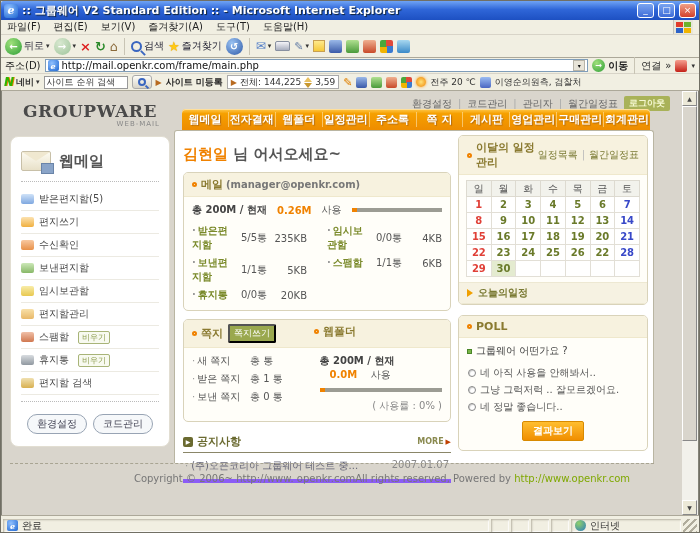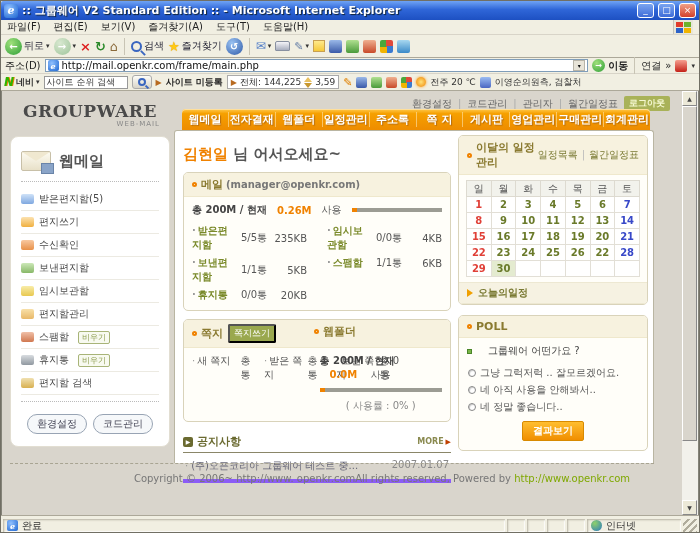--- a/index.html
+++ b/index.html
@@ -111,29 +111,29 @@
 .mcol{display:flex;flex-direction:column;gap:4px;flex:1}
 .mrow{display:flex;align-items:center}
 .mname{flex:1;color:#7A8A2A;font-weight:bold}
 .mname::before{content:"·";margin-right:2px;color:#999}
 .mcount{width:32px;text-align:right}
 .msize{width:40px;text-align:right}
 
 .ph2{position:absolute;left:130px;top:4px;display:flex;align-items:center}
 .membtn{background:#9AA84E;color:#fff;font-size:9px;padding:1px 4px;border-radius:2px;margin-left:5px;font-weight:normal}
 .memobody{display:flex;padding:6px 8px 8px;font-size:10px;color:#555}
-.memoL{width:47%;display:flex;flex-direction:row;gap:4px}
+.memoL{width:47%;display:flex;flex-direction:column;gap:4px}
 .krow{display:flex}
 .kname{width:58px}
 .kname::before{content:"·";margin-right:2px;color:#999}
 .memoR{flex:1;padding-left:10px}
 .wq{font-weight:bold;color:#444}
 .wbar{height:4px;background:#9C9C94;position:relative;margin:6px 0 7px}
 .wbar::before{content:"";position:absolute;left:0;top:0;width:5px;height:4px;background:#F08200}
-.wusage{color:#888;text-align:center}
+.wusage{color:#888;text-align:right}
 
 .notice{margin-top:12px}
 .nhead{display:flex;align-items:center;padding-bottom:3px;border-bottom:1px solid #8A8668}
 .nsq{width:10px;height:10px;background:#6A6A30;color:#fff;font-size:6px;display:flex;align-items:center;justify-content:center;border-radius:2px;margin-right:4px;flex:none}
 .ntitle{font-weight:bold;color:#6A6A30;flex:1}
 .nmore{font-size:8px;color:#8A8A50;font-weight:bold;display:flex;align-items:flex-end;gap:2px}
 .nmore .arr{color:#C04000;font-size:7px}
 .nitem{display:flex;padding:6px 2px;font-size:10px;color:#667;border-bottom:4px solid #8b5cf6}
 .nitxt{flex:1}
 .nitxt::before{content:"·";margin-right:3px;color:#999}
@@ -149,21 +149,21 @@
 .caltable td{border:1px solid #E2DFD6;height:16px;text-align:center;font-weight:bold;color:#6A7A2A;background:#fff}
 .caltable td:first-child{color:#E04038}
 .caltable td:last-child{color:#3848C8}
 .caltable td.today{background:#E4EBD0}
 .schedstrip{background:#F6F2E2;border-top:1px solid #EDE8D2;border-bottom:1px solid #EDE8D2;padding:3px 8px;color:#7A7A33;font-weight:bold;font-size:10px;display:flex;align-items:center;gap:5px}
 .spk{width:0;height:0;border-top:4px solid transparent;border-bottom:4px solid transparent;border-left:6px solid #F0A000;flex:none}
 .schedempty{padding:12px 8px 16px;color:#555;font-size:10px;background:#FFFEF9}
 
 .poll{margin-top:10px}
 .pollbody{padding:6px 8px 8px}
-.pq{display:flex;align-items:center;gap:16px;color:#444;font-size:10px;margin-bottom:8px}
+.pq{display:flex;align-items:center;gap:4px;color:#444;font-size:10px;margin-bottom:8px}
 .pqsq{width:5px;height:5px;background:#7AB648;border:1px solid #4A8628;flex:none}
 .popt{display:flex;align-items:center;gap:4px;color:#555;font-size:10px;margin:3px 0 3px 1px}
 .radio{width:8px;height:8px;border:1px solid #888;border-radius:50%;background:#fff;box-shadow:inset 1px 1px 1px #CCC;flex:none}
 .pollbtn{display:block;margin:7px auto 1px;background:linear-gradient(#FFBE30,#F08E00);color:#fff;font-weight:bold;font-size:10px;border:1px solid #D88A00;border-radius:2px;padding:2px 10px;font-family:inherit}
 
 .dashline{position:absolute;left:8px;top:372px;width:644px;border-top:1px dashed #A8A492}
 .pagefooter{position:absolute;left:100px;top:382px;width:560px;text-align:center;font-size:10px;color:#777}
 .flink2{color:#7FA800}
 
 
@@ -191,21 +191,21 @@
 .s8{background:linear-gradient(#F0E0B0,#D8B050)}
 .sbtn-empty{margin-left:4px;border:1px solid #A8B478;color:#8A9A4A;background:#F8FAF0;font-size:8px;padding:0 3px;border-radius:2px;font-family:inherit}
 .sfoot{display:flex;gap:6px;justify-content:center;margin-top:12px}
 .pill{border:1px solid #98A4B4;background:#F6F8FA;color:#445;font-size:10px;padding:2px 9px;border-radius:10px;font-family:inherit}
 
 
 .statusbar{position:absolute;left:0;top:514px;width:100%;height:19px;background:#F1EFE2;border-top:1px solid #ACA899;display:flex;align-items:stretch;padding:3px 2px 2px;gap:2px}
 .seg{box-shadow:inset 1px 1px 2px #B8B4A4,inset -1px -1px 1px #fff;display:flex;align-items:center;padding:0 4px;font-size:10px;color:#333;gap:4px}
 .seg.main{flex:1}
 .seg.sm{width:18px}
-.seg.zone{width:94px}
+.seg.zone{width:110px}
 .globe{width:11px;height:11px;border-radius:50%;background:radial-gradient(circle at 35% 30%,#8FD06A,#2A7AC0);flex:none}
 .grip{width:14px;background:repeating-linear-gradient(135deg,transparent 0 3px,#B0AC9C 3px 5px)}
 </style>
 </head>
 <body>
 
 <div class="titlebar">
   <span class="eicon">e</span>
   <span class="tb-title">:: 그룹웨어 V2 Standard Edition :: - Microsoft Internet Explorer</span>
   <span class="winbtn btn-min">_</span>
@@ -605,25 +605,25 @@
             <span class="ob"></span>
             <span>POLL</span>
           </div>
           <div class="pollbody">
             <div class="pq">
               <span class="pqsq"></span>
               <span>그룹웨어 어떤가요 ?</span>
             </div>
             <div class="popt">
               <span class="radio"></span>
-              <span>그냥 그럭저럭 .. 잘모르겠어요.</span>
+              <span>네 아직 사용을 안해봐서..</span>
             </div>
             <div class="popt">
               <span class="radio"></span>
-              <span>네 아직 사용을 안해봐서..</span>
+              <span>그냥 그럭저럭 .. 잘모르겠어요.</span>
             </div>
             <div class="popt">
               <span class="radio"></span>
               <span>네 정말 좋습니다..</span>
             </div>
             <button class="pollbtn">결과보기</button>
           </div>
         </div>
       </div>
     </div>

